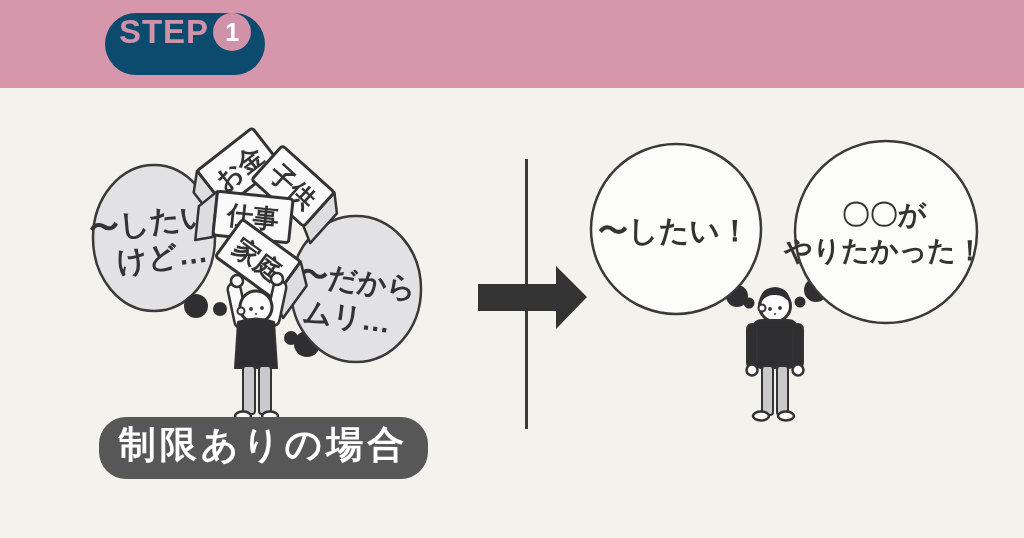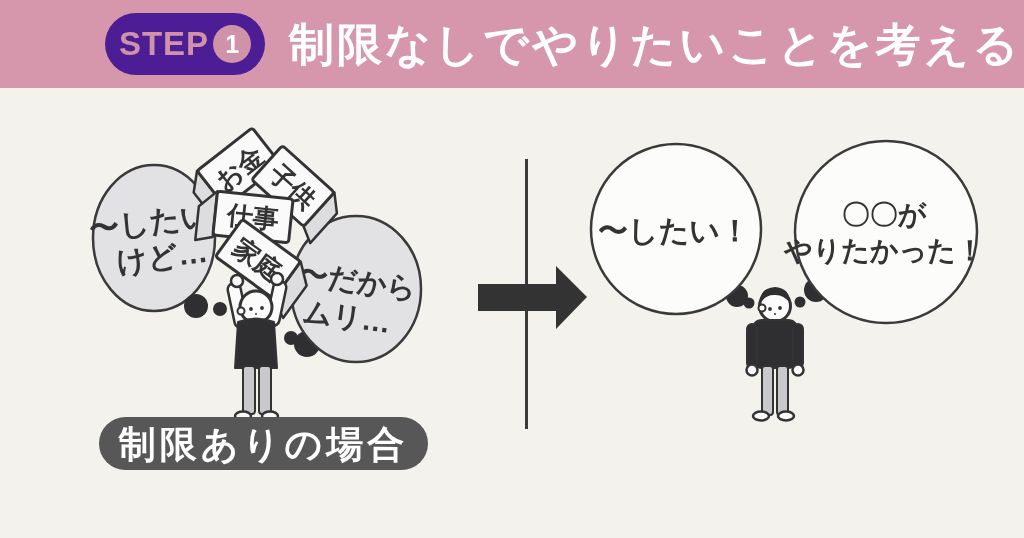--- a/index.html
+++ b/index.html
@@ -1,51 +1,50 @@
 <!DOCTYPE html>
 <html><head>
 <meta charset="utf-8">
 <style>
   html,body{margin:0;padding:0;}
   body{font-family:"Liberation Sans","DejaVu Sans",sans-serif;}
   .page{position:relative;width:1024px;height:538px;background:#f4f2ed;overflow:hidden;}
 
   
   .header{position:absolute;left:0;top:0;width:1024px;height:88px;background:#d697ad;}
-  .step-pill{position:absolute;left:105px;top:13px;width:160px;height:62px;background:#4c1d95;
-             border-radius:31px;display:flex;align-items:center;justify-content:center;gap:4px;}
+  .step-pill{position:absolute;left:105px;top:13px;width:160px;height:62px;background:#0c4a6e;
+             border-radius:31px;display:flex;align-items:flex-start;justify-content:center;gap:4px;}
   .step-label{font-size:33px;font-weight:bold;color:#cf92a8;letter-spacing:1px;}
   .step-num{width:38px;height:38px;border-radius:50%;background:#cf92a8;color:#ffffff;
             font-size:25px;font-weight:bold;display:flex;align-items:center;justify-content:center;}
   .header-title{position:absolute;left:289px;top:0;height:88px;line-height:90px;
                 font-size:45px;font-weight:bold;color:#ffffff;letter-spacing:3px;white-space:nowrap;}
 
   
   .caption{position:absolute;text-align:center;color:#ffffff;font-weight:bold;
            font-size:37px;letter-spacing:4px;white-space:nowrap;}
-  .caption-dark{left:99px;top:417px;width:329px;height:53px;line-height:55px;
+  .caption-dark{left:99px;top:417px;width:329px;height:62px;line-height:55px;
                 border-radius:27px;background:#585757;}
   .caption-pink{left:613px;top:420px;width:334px;height:52px;line-height:54px;
                 border-radius:26px;background:#dca6b9;}
 
   
   .art{position:absolute;left:0;top:0;}
   svg text{font-family:"Liberation Sans","DejaVu Sans",sans-serif;font-weight:bold;fill:#333333;}
 </style>
 </head>
 <body>
 
 <div class="page">
 
   <div class="header">
     <div class="step-pill">
       <span class="step-label">STEP</span>
       <span class="step-num">1</span>
     </div>
-    <div class="header-title">制限なしでやりたいことを考える</div>
   </div>
 
   <svg class="art" width="1024" height="538" viewBox="0 0 1024 538">
 
     <g>
 
       <circle cx="307" cy="344" r="13" fill="#2f2e30"></circle>
 
       <g>
         <ellipse cx="154" cy="238" rx="61" ry="73" fill="#e2e1e3" stroke="#3a3a3a" stroke-width="2.5"></ellipse>

